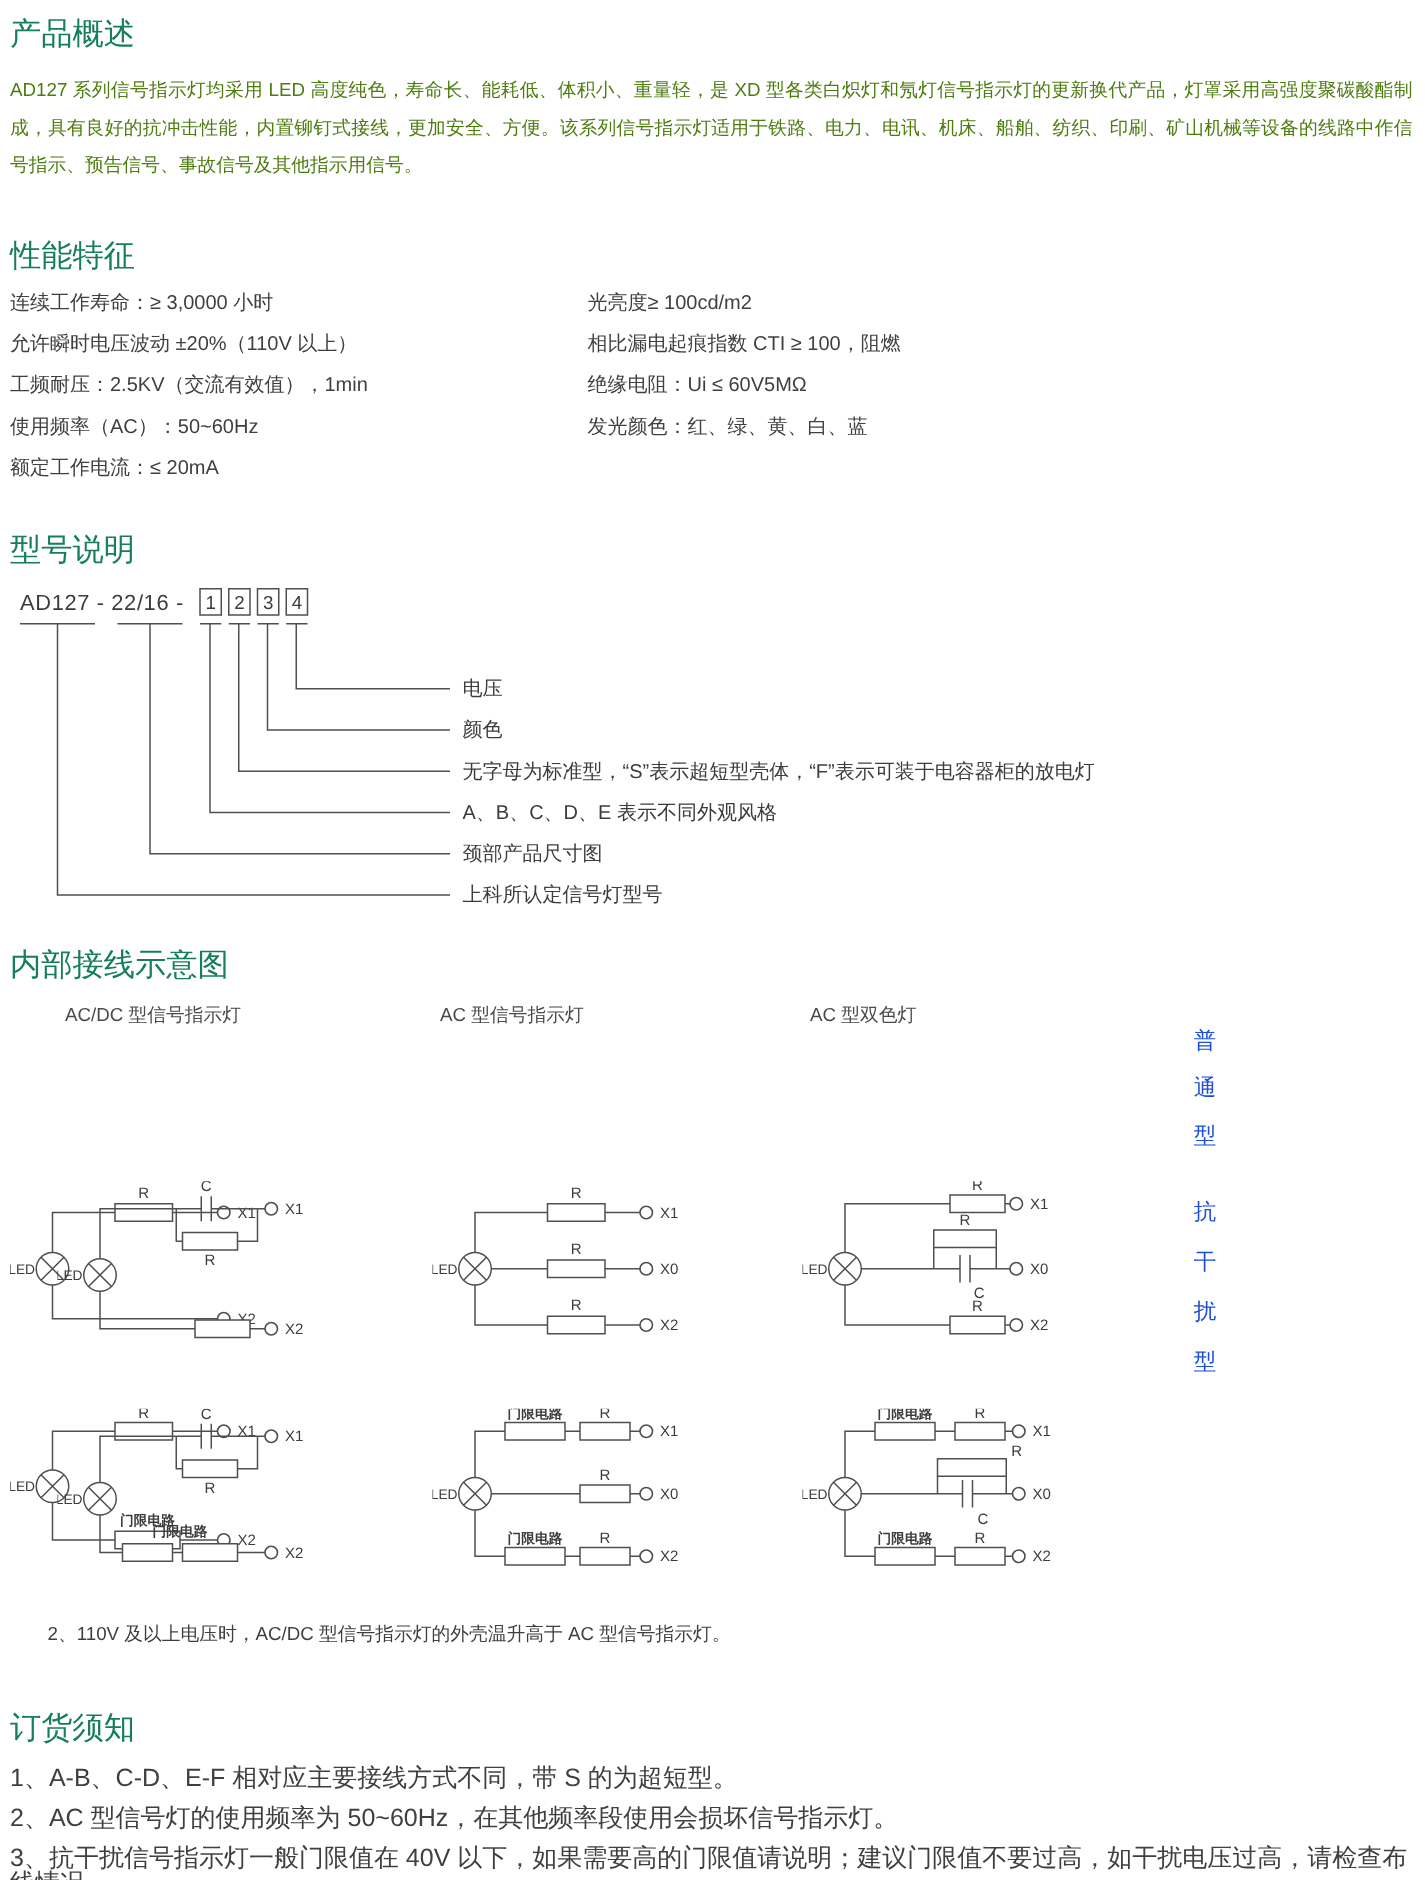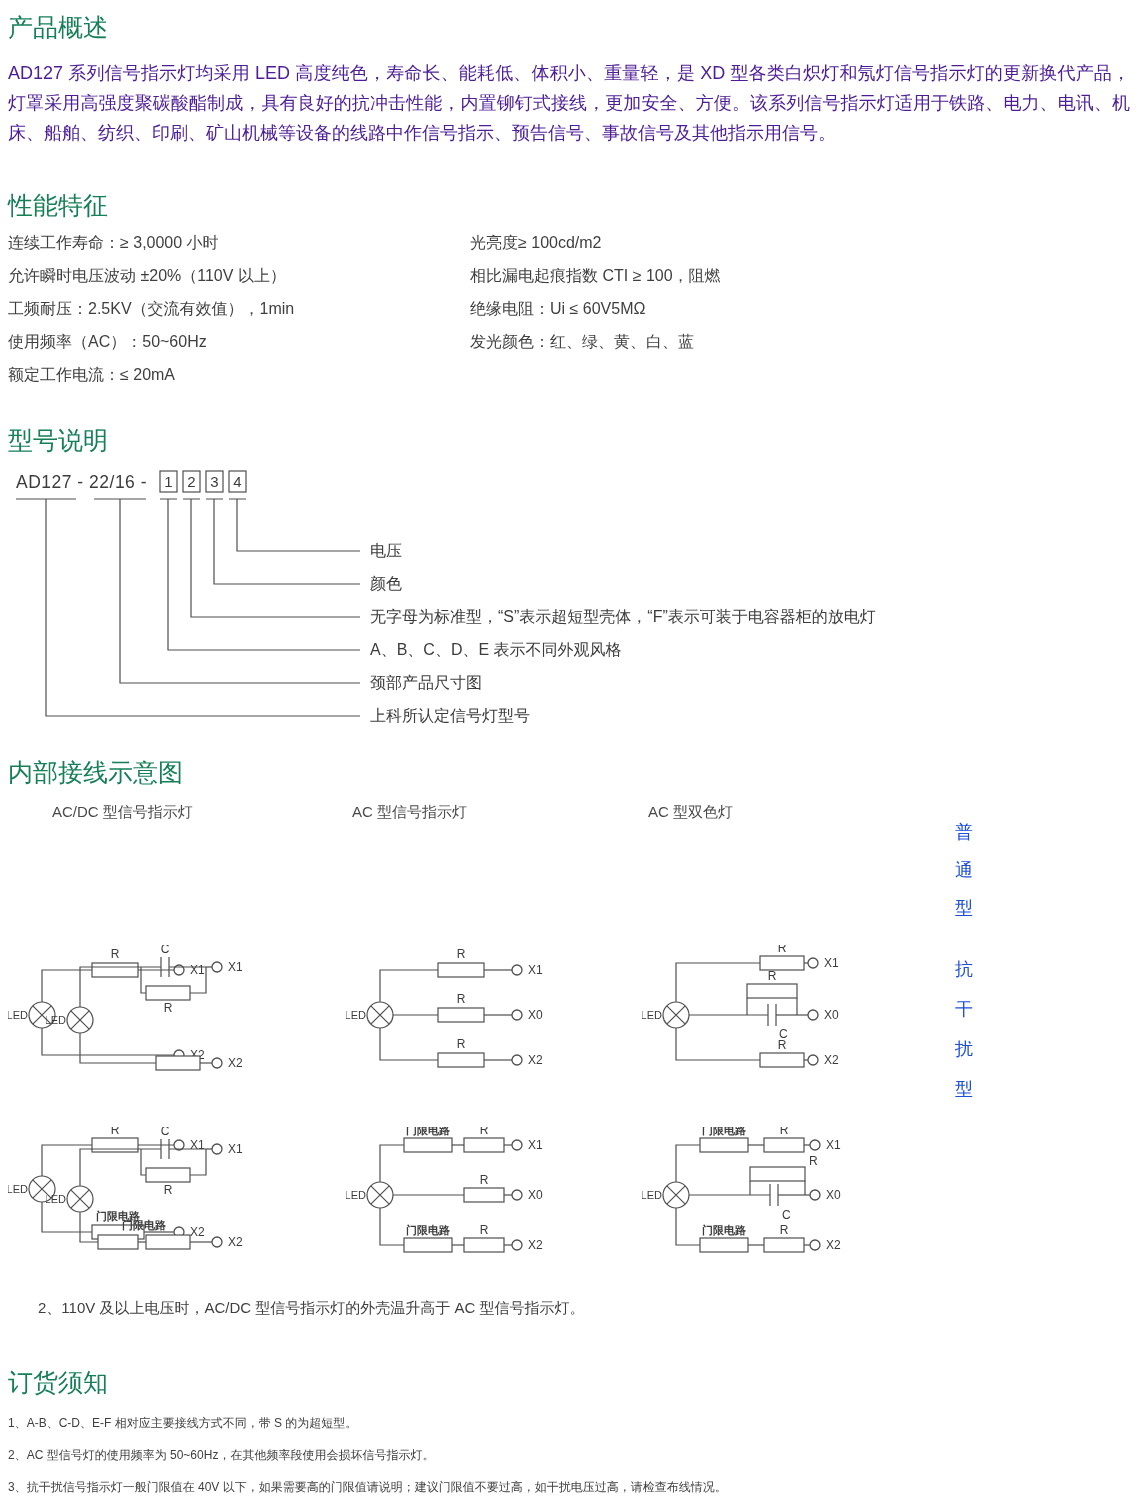--- a/index.html
+++ b/index.html
@@ -1,21 +1,21 @@
 <!DOCTYPE html>
 <html><head>
 <meta charset="utf-8">
 <style>
   html,body{margin:0;padding:0;background:#ffffff;}
   body{width:1140px;height:1504px;overflow:hidden;
        font-family:"Liberation Sans","DejaVu Sans",sans-serif;color:#404040;}
   .page{padding:0 10px 0 8px;}
   h2{font-size:25px;line-height:1.2;margin:0;font-weight:normal;color:#167F58;}
   
-  .ov-body{margin:16px 0 16px;font-size:18px;line-height:30px;color:#4c1d95;width:1122px;text-align:justify;}
+  .ov-body{margin:16px 0 16px;font-size:15px;line-height:30px;color:#4d7c0f;width:1122px;text-align:justify;}
   
   .perf-wrap{display:flex;margin-top:12px;}
   .perf-col{display:flex;flex-direction:column;}
   .perf-col.left{width:462px;justify-content:flex-end;}
   .perf-col .spec{font-size:16px;line-height:21px;margin-bottom:12px;color:#3f3f3f;}
   
   svg{display:block;}
   svg .wire{stroke:#4f4f4f;stroke-width:1.2;fill:none;}
   svg .comp{stroke:#4f4f4f;stroke-width:1.2;fill:#ffffff;}
   svg .term{stroke:#4f4f4f;stroke-width:1.3;fill:#ffffff;}
@@ -29,21 +29,21 @@
                row-gap:18px;margin-top:14px;}
   .wg-title{font-size:15px;color:#4a4a4a;padding:2px 0 4px 6px;}
   .vlabel{width:20px;word-break:break-all;font-size:18px;color:#1d4ed8;margin-left:13px;}
   .vlabel.r1{line-height:38px;margin-top:12px;}
   .vlabel.r2{line-height:40px;margin-top:4px;}
   
   .notes{margin-top:18px;font-size:15px;line-height:26px;color:#3f3f3f;}
   .notes .indent{padding-left:30px;}
   
   .order-list{margin-top:16px;}
-  .order-item{font-size:12px;line-height:20px;margin-bottom:12px;color:#3f3f3f;}
+  .order-item{font-size:20px;line-height:20px;margin-bottom:12px;color:#3f3f3f;}
   .mt-perf{margin-top:42px;} .mt-model{margin-top:28px;} .mt-wiring{margin-top:26px;} .mt-order{margin-top:46px;}
 </style>
 </head>
 <body>
 
 <div class="page">
 
   <section style="margin-top:12px;">
     <h2>产品概述</h2>
     <p class="ov-body">AD127 系列信号指示灯均采用 LED 高度纯色，寿命长、能耗低、体积小、重量轻，是 XD 型各类白炽灯和氖灯信号指示灯的更新换代产品，灯罩采用高强度聚碳酸酯制成，具有良好的抗冲击性能，内置铆钉式接线，更加安全、方便。该系列信号指示灯适用于铁路、电力、电讯、机床、船舶、纺织、印刷、矿山机械等设备的线路中作信号指示、预告信号、事故信号及其他指示用信号。</p>

